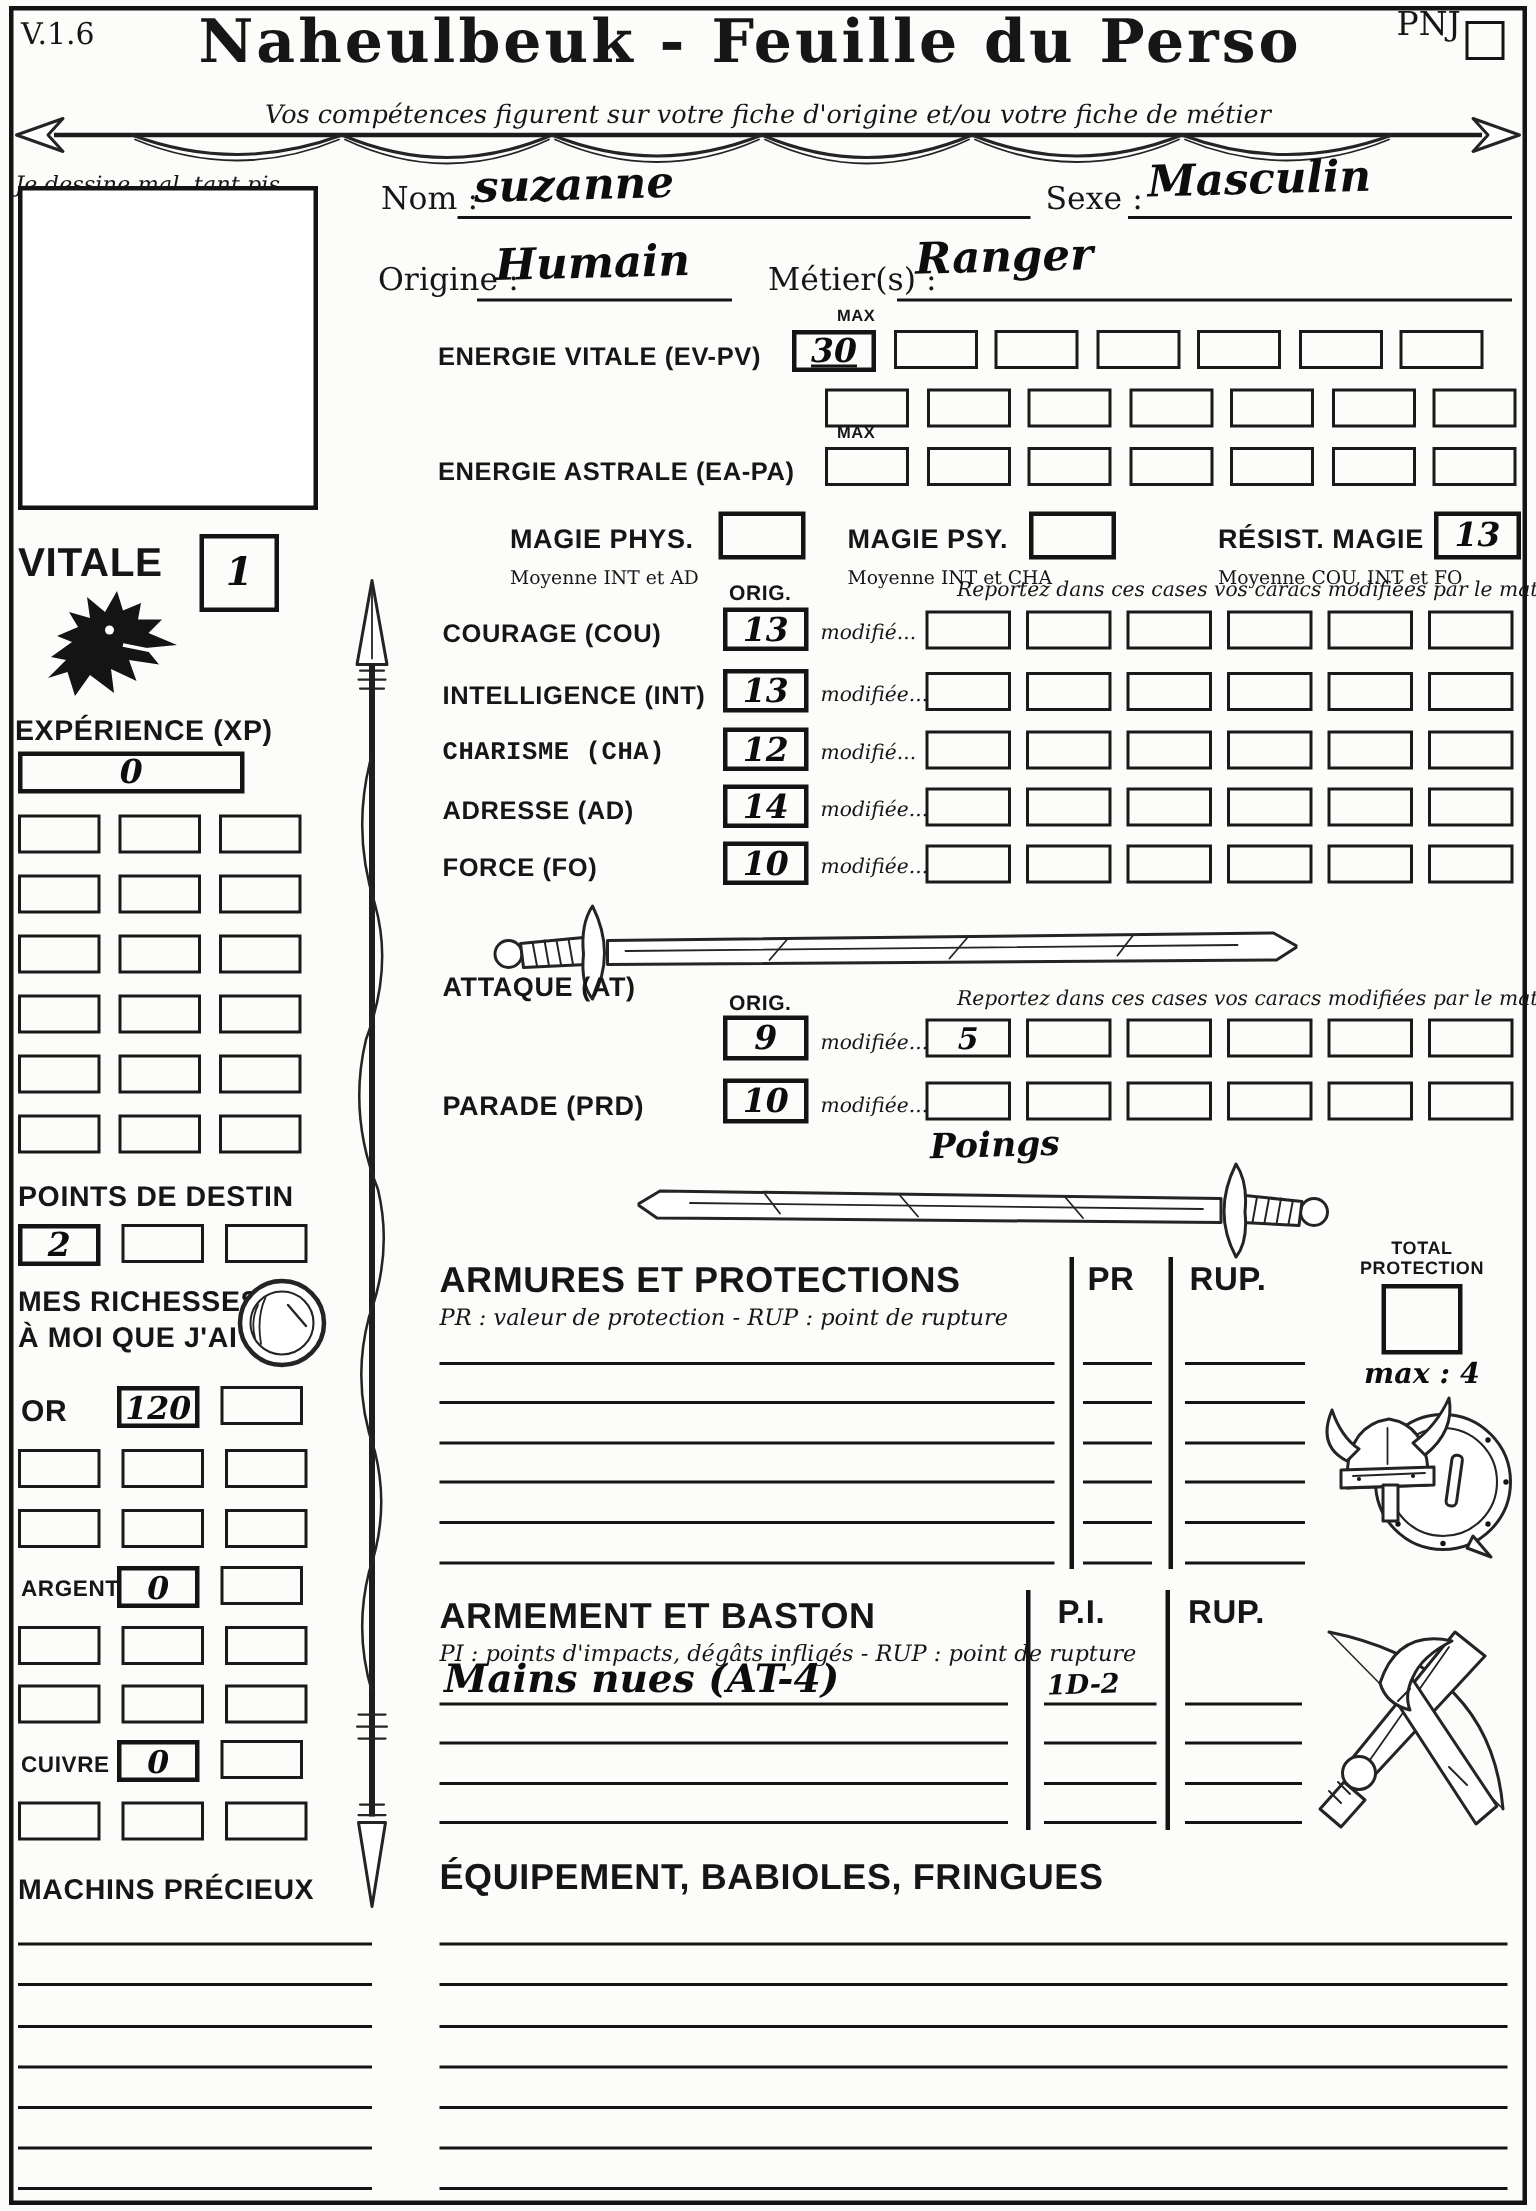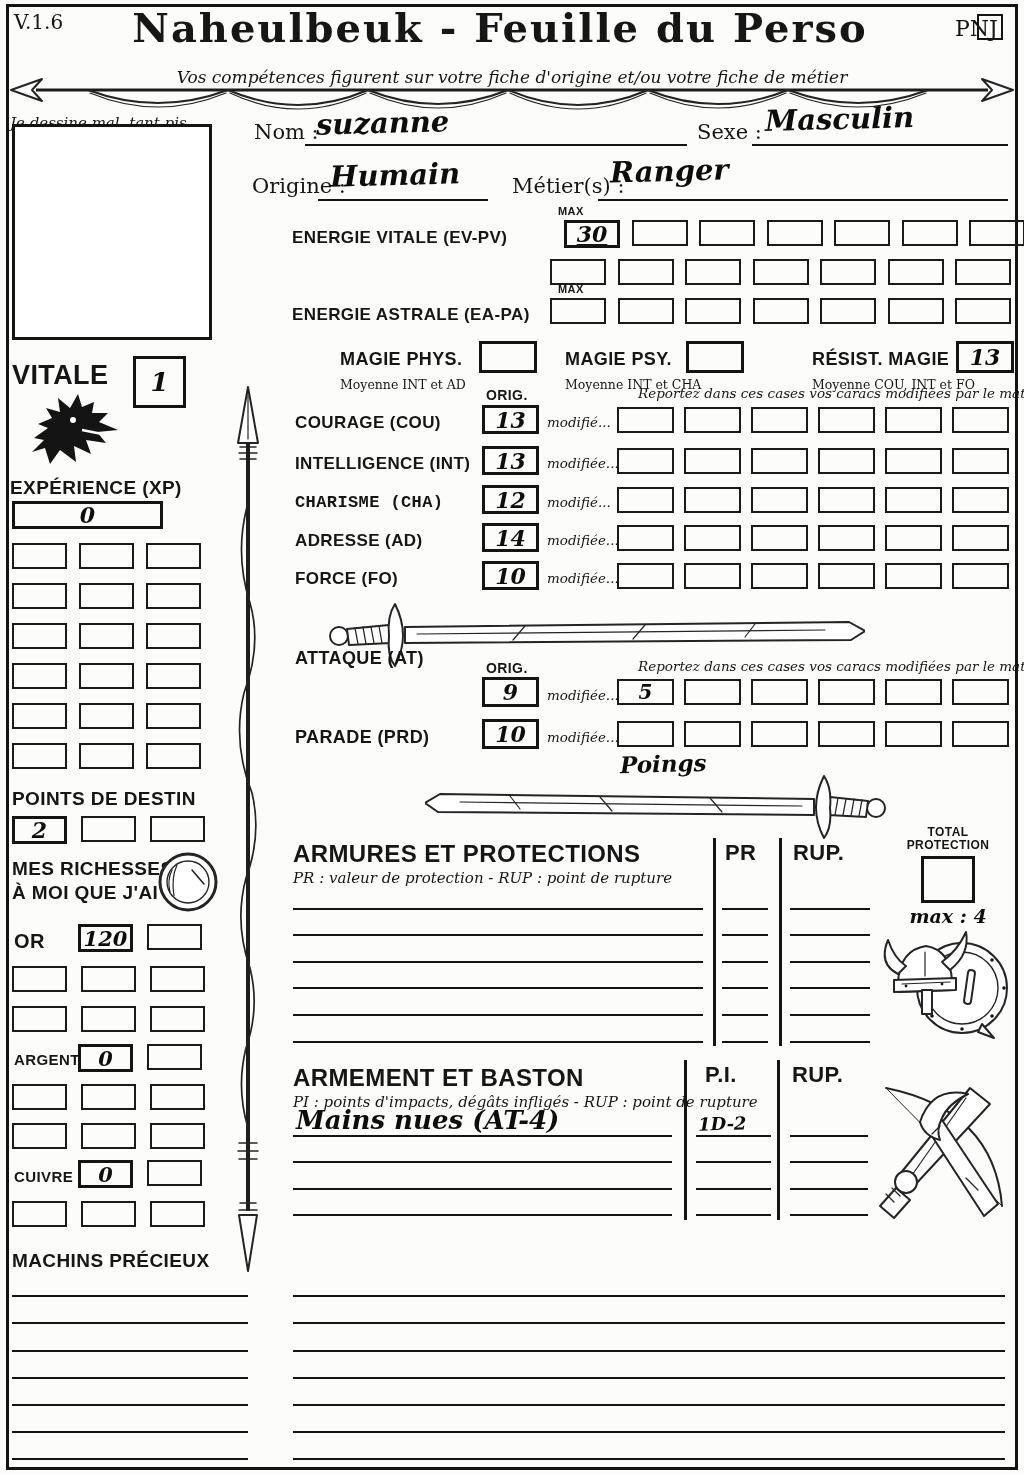--- a/index.html
+++ b/index.html
@@ -33,21 +33,21 @@
   .skb{fill:#141414;stroke:none;}
 </style>
 </head>
 <body>
 
 <div id="page">
   <div class="frame"></div>
 
   <div class="abs serif" style="left:14px;top:10px;font-size:20px;">V.1.6</div>
   <div class="abs serif ctr" style="left:110px;top:4px;width:780px;font-size:40px;font-weight:700;letter-spacing:2px;">Naheulbeuk - Feuille du Perso</div>
-  <div class="abs serif" style="left:931px;top:16px;font-size:22px;margin-left:24px;">PNJ</div>
+  <div class="abs serif" style="left:931px;top:4px;font-size:22px;">PNJ</div>
   <div class="abs" style="left:977px;top:14px;width:26px;height:26px;border:2.5px solid #141414;box-sizing:border-box;"></div>
   <div class="abs serif ital ctr" style="left:0;top:52px;width:1024px;font-size:17px;margin-top:15px;">Vos compétences figurent sur votre fiche d'origine et/ou votre fiche de métier</div>
 
   <div class="abs" style="left:8px;top:74px;">
     <svg width="1008" height="38" viewBox="0 0 1008 38">
       <line x1="28" y1="16" x2="980" y2="16" stroke="#1c1c1c" stroke-width="3"></line>
       <polygon points="3,16 34,5 24,16 34,27" class="sk"></polygon>
       <polygon points="1005,16 974,5 984,16 974,27" class="sk"></polygon>
       <path class="skt" d="M80,16 Q150,42 220,16 Q290,46 360,16 Q430,44 500,16 Q570,46 640,16 Q710,44 780,16 Q850,42 920,16"></path>
       <path class="skt" style="stroke-width:1.2" d="M82,19 Q150,47 218,19 M222,19 Q290,51 358,19 M362,19 Q430,49 498,19 M502,19 Q570,51 638,19 M642,19 Q710,49 778,19 M782,19 Q850,47 918,19"></path>
@@ -66,21 +66,21 @@
 
   <div class="abs serif" style="left:252px;top:174px;font-size:21px;">Origine :</div>
   <div class="abs hand tilt" style="left:330px;top:158px;font-size:29px;">Humain</div>
   <div class="uline" style="left:318px;top:199px;width:170px;"></div>
   <div class="abs serif" style="left:512px;top:174px;font-size:21px;">Métier(s) :</div>
   <div class="abs hand tilt" style="left:610px;top:154px;font-size:29px;">Ranger</div>
   <div class="uline" style="left:598px;top:199px;width:410px;"></div>
 
   <div class="abs blabel" style="left:292px;top:228px;font-size:17px;">ENERGIE VITALE (EV-PV)</div>
   <div class="abs blabel" style="left:558px;top:205px;font-size:11px;">MAX</div>
-  <div class="abs brow row-e" style="left:564px;top:220px;text-decoration:underline;">
+  <div class="abs brow row-e" style="left:528px;top:220px;text-decoration:underline;">
     <div class="vbox hand" style="width:56px;height:28px;font-size:22px;">30</div>
   <span class="bx"></span>
       <span class="bx"></span>
       <span class="bx"></span>
       <span class="bx"></span>
       <span class="bx"></span>
       <span class="bx"></span>
     </div>
   <div class="abs brow row-e" style="left:550px;top:259px;">
       <span class="bx"></span>
@@ -340,20 +340,21 @@
       <path class="skt" style="stroke-width:1.2" d="M100,16 L44,96"></path>
       <circle cx="40" cy="100" r="11" class="sk"></circle>
       <path class="sk" d="M30,106 L44,118 L28,136 L14,124 Z"></path>
       <path class="skt" style="stroke-width:1.3" d="M20,112 L28,120 M26,106 L34,114"></path>
       <path class="sk" d="M118,134 L132,122 L76,38 L62,48 Z"></path>
       <path class="sk" d="M54,40 Q66,4 102,12 Q82,22 76,36 Q70,48 74,58 Q58,54 54,40 Z"></path>
       <path class="skt" style="stroke-width:1.3" d="M66,52 L74,44 M100,96 L112,108"></path>
     </svg>
   </div>
 
+  <div class="abs blabel" style="left:293px;top:1238px;font-size:24px;">ÉQUIPEMENT, BABIOLES, FRINGUES</div>
   <div class="abs" style="left:293px;top:1270px;width:712px;">
     <div class="lr lrB">
       <span class="seg" style="left:0;right:0;"></span>
     </div>
   <div class="lr lrB">
       <span class="seg" style="left:0;right:0;"></span>
     </div>
       <div class="lr lrB">
       <span class="seg" style="left:0;right:0;"></span>
     </div>

